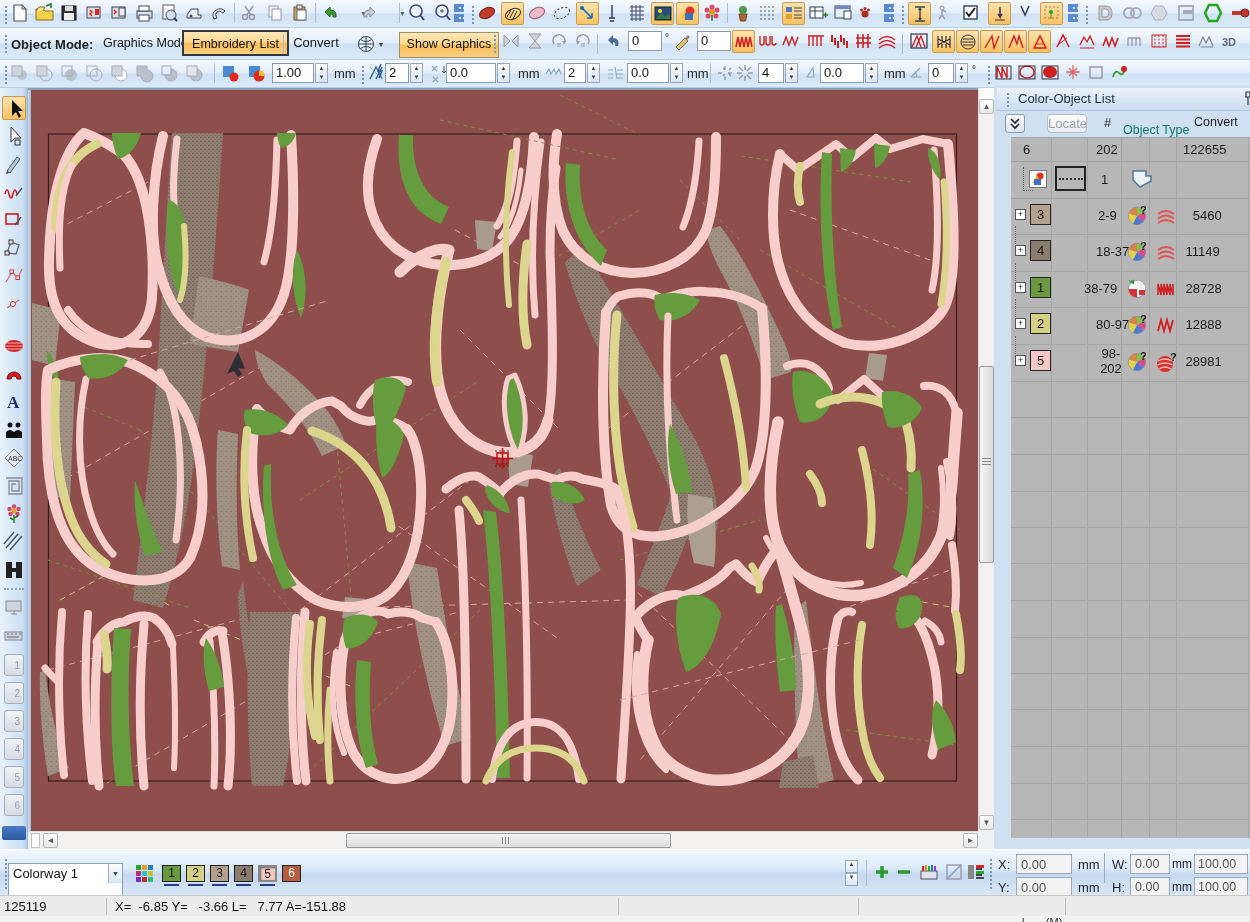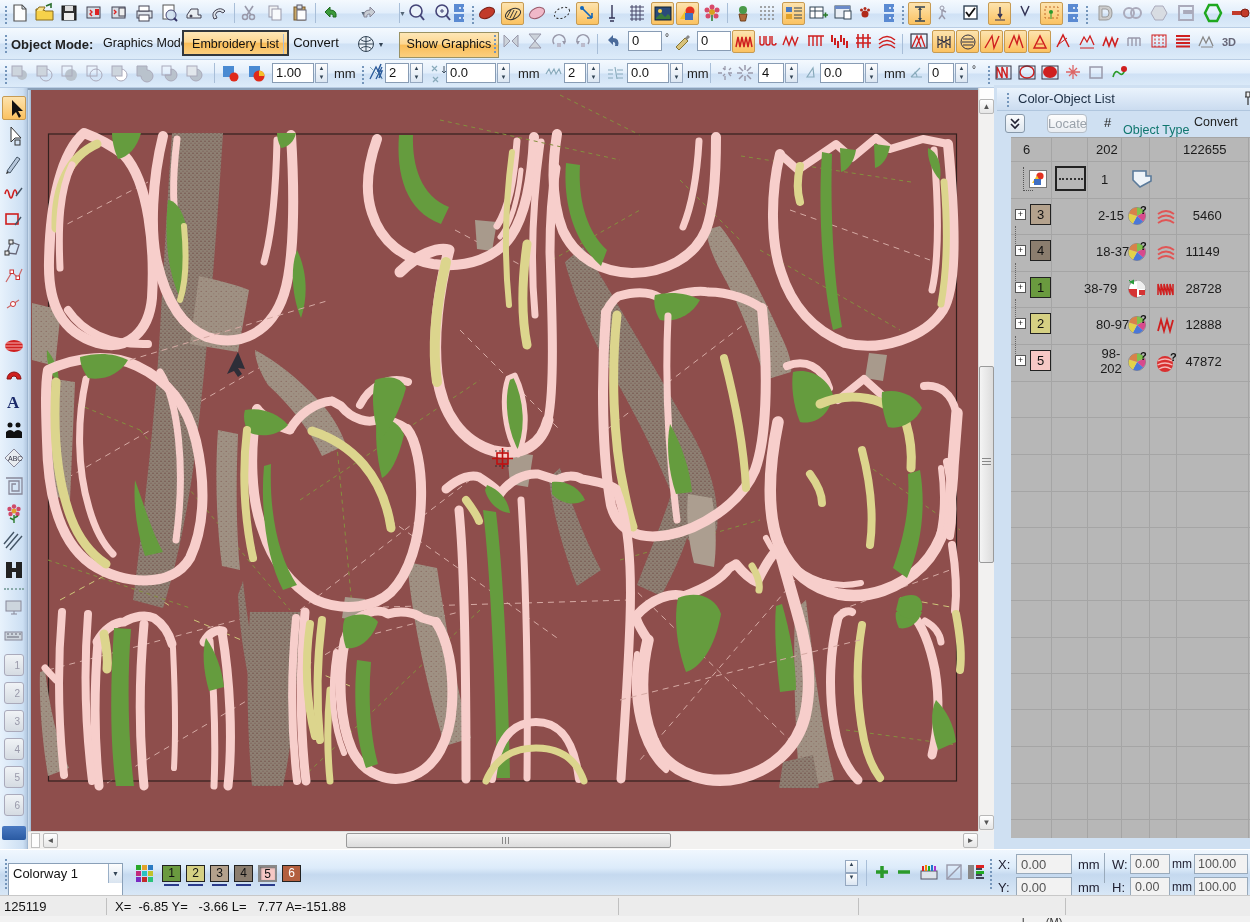--- a/index.html
+++ b/index.html
@@ -1138,21 +1138,21 @@
 <div class="abs" style="left:44px;top:29px;width:31px;height:25px;border:2px solid #222;background:#b7b7b7">
           <div class="abs" style="left:2px;top:10px;width:24px;height:1px;border-top:2px dotted #333"></div>
         </div>
 <div class="cell" style="left:90px;top:35px">1</div>
 <div class="abs" style="left:119px;top:31px"><svg width="24" height="22">
             <path d="M3,3 L16,3 L16,8 L21,8 L21,13 L10,19 L3,12 Z" fill="#eef3f8" stroke="#5a7a9a" stroke-width="1.6"></path>
           </svg></div>
 <div class="abs" style="left:4px;top:72px;width:11px;height:11px;background:#fff;border:1px solid #555;font-size:9px;line-height:9px;text-align:center;color:#222">+</div>
 
 <div class="abs" style="left:19px;top:67px;width:21px;height:21px;background:#b4a28d;border:1px solid #222;text-align:center;font-size:13px;line-height:20px;color:#111">3</div>
-<div class="cell" style="left:87px;top:71px">2-15</div>
+<div class="cell" style="left:87px;top:71px">2-9</div>
 <div class="abs" style="left:116px;top:68px"><svg width="22" height="22">
             <circle cx="10" cy="11" r="8.5" fill="#c9c2d8" stroke="#888"></circle>
             <path d="M10,11 L10,2.5 A8.5,8.5 0 0 1 17.5,7 Z" fill="#7fc24d"></path>
             <path d="M10,11 L17.5,7 A8.5,8.5 0 0 1 16,16.5 Z" fill="#d84a8c"></path>
             <path d="M10,11 L16,16.5 A8.5,8.5 0 0 1 6,18.6 Z" fill="#4a77d8"></path>
             <path d="M10,11 L6,18.6 A8.5,8.5 0 0 1 2.1,8.5 Z" fill="#e2d24a"></path>
             <path d="M10,11 L2.1,8.5 A8.5,8.5 0 0 1 10,2.5 Z" fill="#d8824a"></path>
             <text x="13" y="9" font-size="11" font-weight="bold" fill="#111">?</text>
           </svg></div>
 <div class="abs" style="left:145px;top:70px"><svg width="20" height="18">
@@ -1228,21 +1228,21 @@
             <path d="M10,11 L16,16.5 A8.5,8.5 0 0 1 6,18.6 Z" fill="#4a77d8"></path>
             <path d="M10,11 L6,18.6 A8.5,8.5 0 0 1 2.1,8.5 Z" fill="#e2d24a"></path>
             <path d="M10,11 L2.1,8.5 A8.5,8.5 0 0 1 10,2.5 Z" fill="#d8824a"></path>
             <text x="13" y="9" font-size="11" font-weight="bold" fill="#111">?</text>
           </svg></div>
 <div class="abs" style="left:145px;top:216px"><svg width="22" height="20">
             <circle cx="9" cy="11" r="8" fill="#d92f2f"></circle>
             <path d="M2,8 Q9,4 16,8 M1.5,12 Q9,8 16.5,12 M3,16 Q9,12 15,16" stroke="#f4b9b9" stroke-width="1.4" fill="none"></path>
             <text x="14" y="8" font-size="11" font-weight="bold" fill="#111">?</text>
           </svg></div>
-<div class="cell" style="left:174.5px;top:217px">47872</div>
+<div class="cell" style="left:174.5px;top:217px">28981</div>
 </div>
     </div>
 </div>
 
 <div class="abs" style="left:0;top:849px;width:1250px;height:46px;background:linear-gradient(#f0f7fe 0%,#dcebfa 40%,#c5d9ef 55%,#d8e7f6 100%);border-top:1px solid #fff" id="cwbar">
  <div class="grip" style="left:3px;top:7px;height:32px"></div>
  <div class="abs" style="left:8px;top:13px;width:115px;height:34px;background:#fff;border:1px solid #8aa0b8">
    <div class="abs" style="left:4px;top:2px;font-size:13px;color:#111">Colorway 1</div>
    <div class="abs" style="left:99px;top:0;width:14px;height:19px;background:linear-gradient(#fdfdfd,#d9e4f0);border-left:1px solid #9ab0c8;color:#345;font-size:7px;text-align:center;line-height:19px">▼</div>
  </div>

